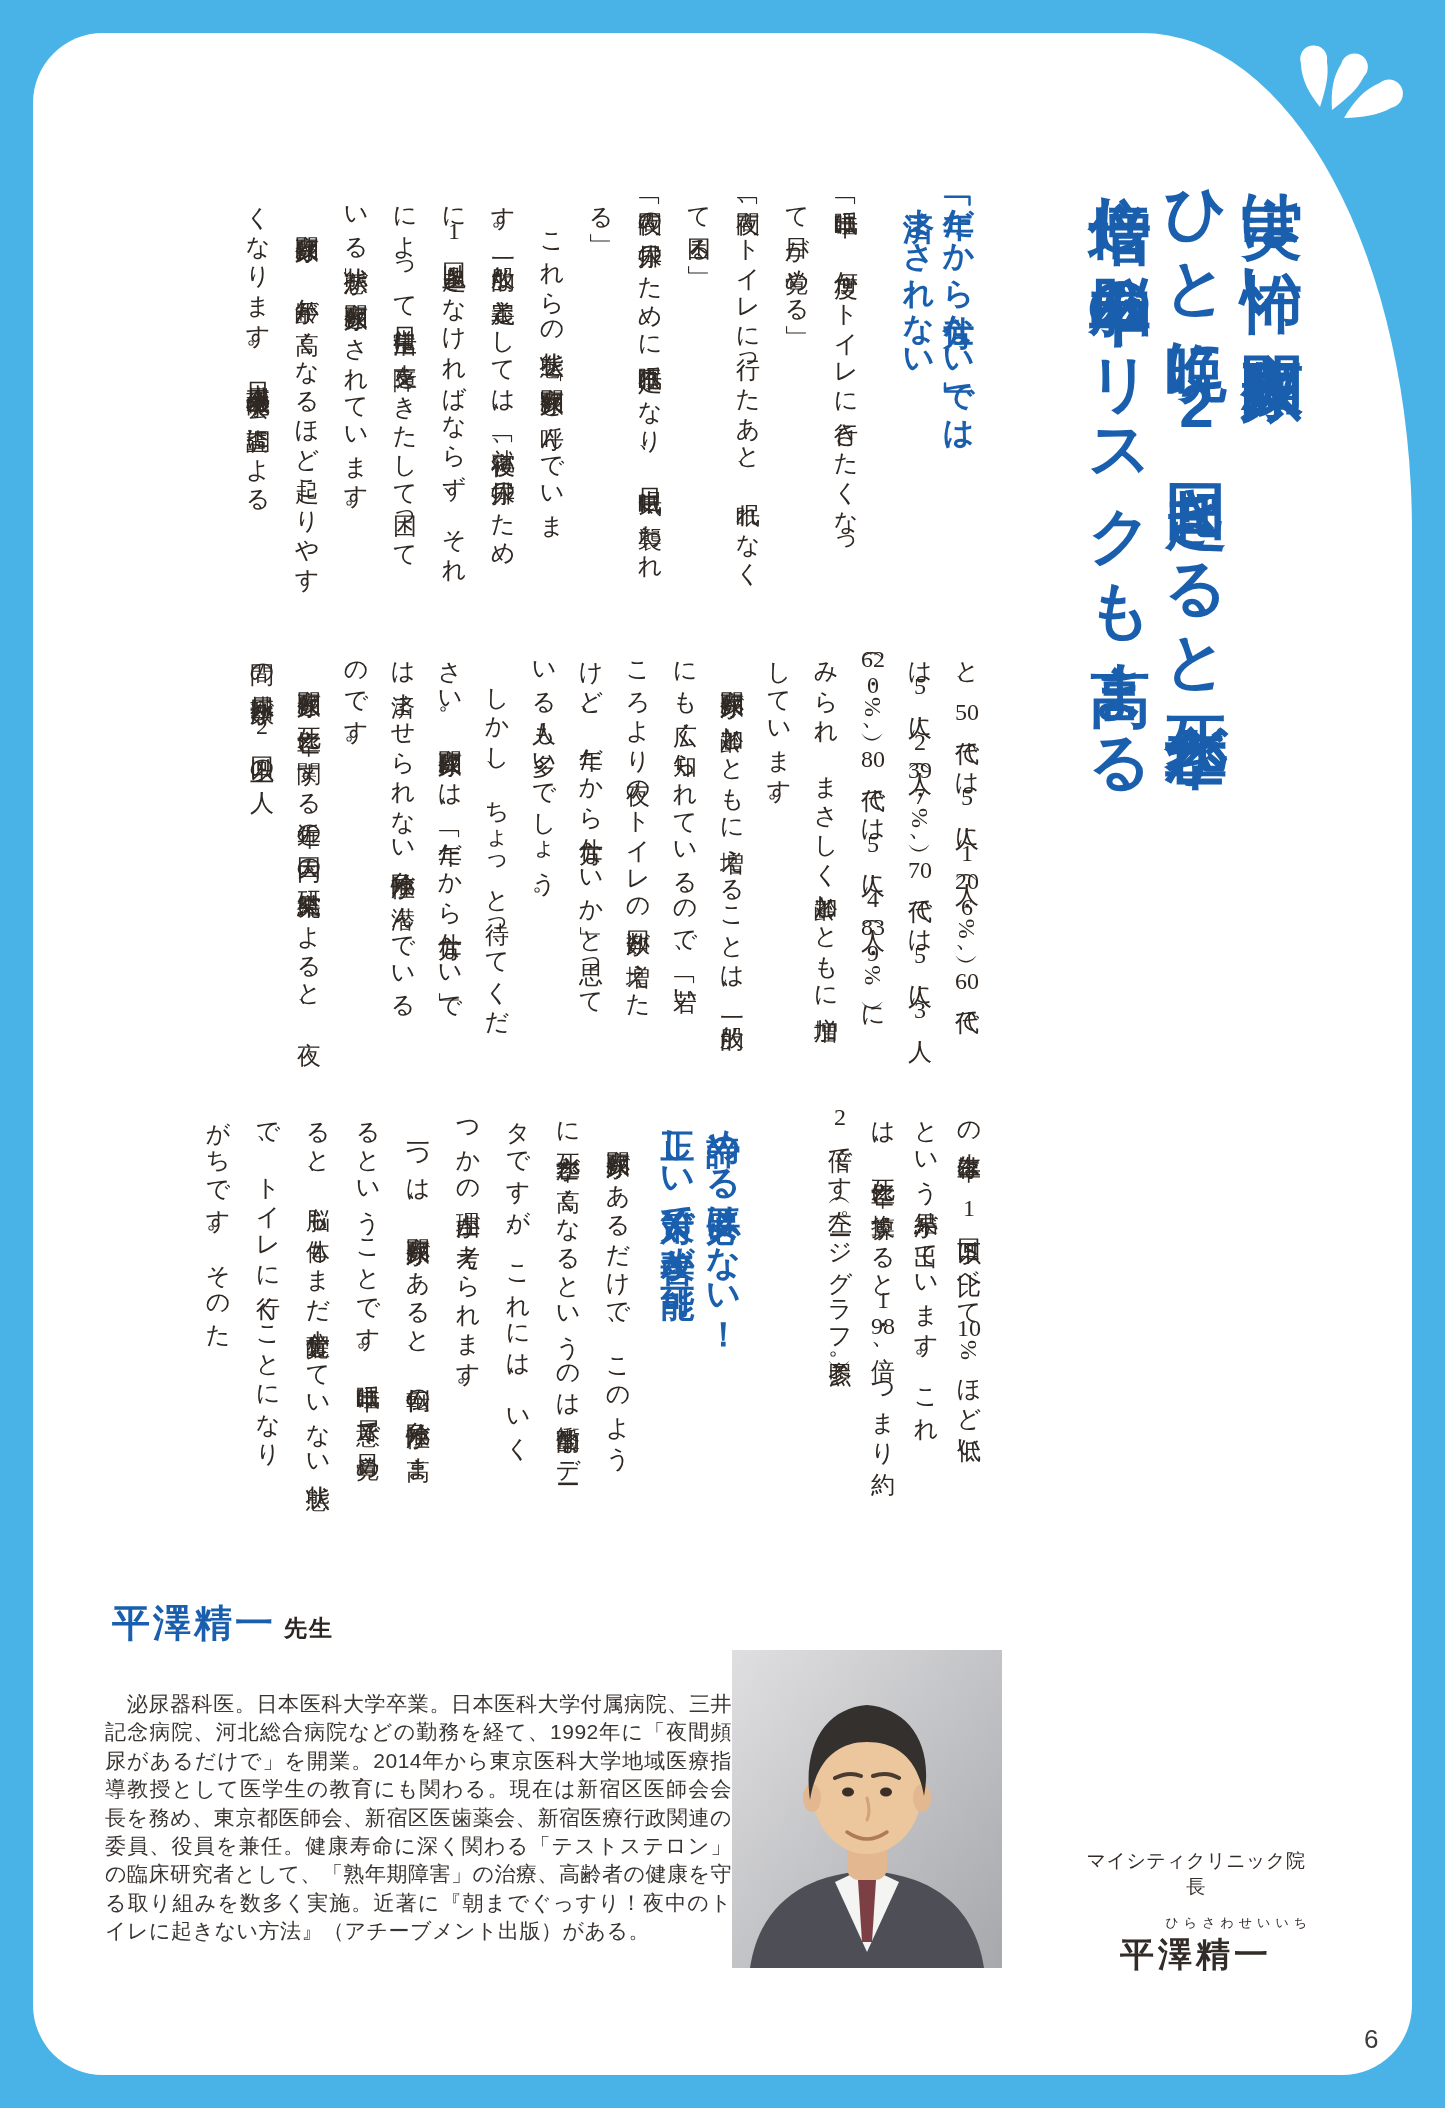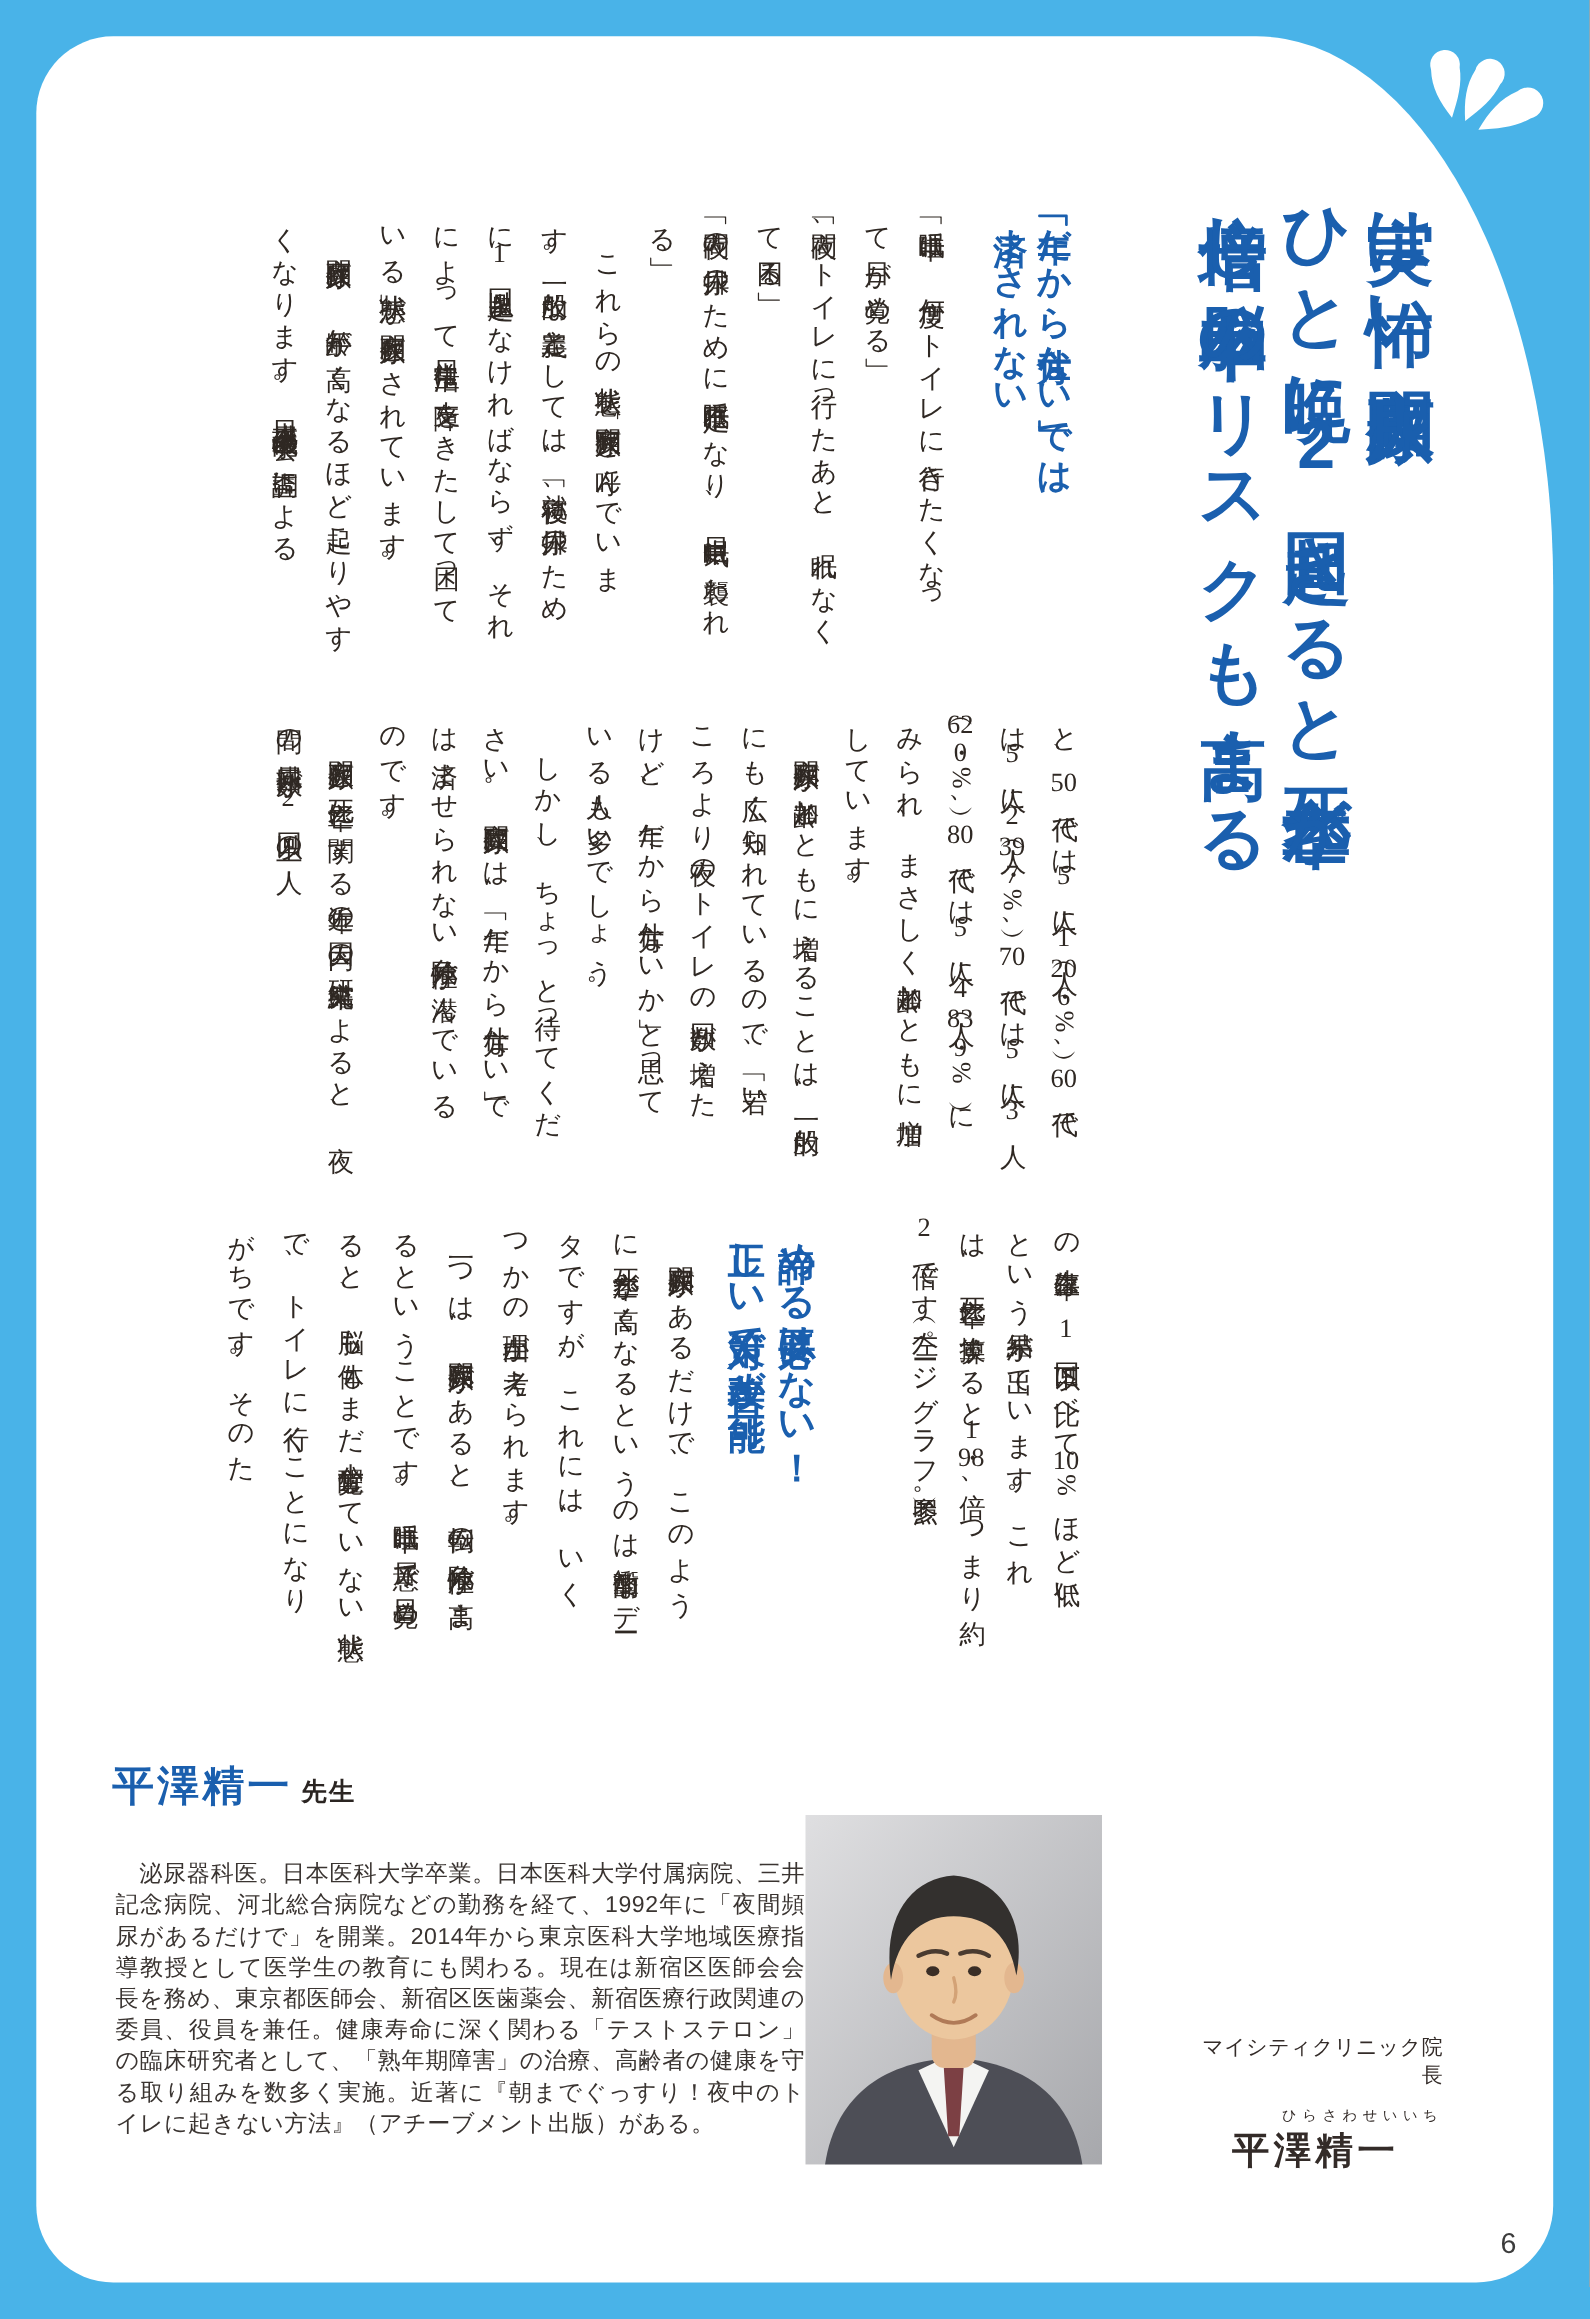--- a/index.html
+++ b/index.html
@@ -53,21 +53,21 @@
   .band2{left:85px;top:645px;width:905px;height:380px;line-height:47px;}
   .band3a{left:775px;top:1105px;width:215px;height:374px;line-height:43px;}
   .subhead2{
     left:655px;top:1105px;width:92px;height:402px;
     font-size:34px;line-height:46px;
     font-weight:700;color:var(--accent);
   }
   .band3b{left:85px;top:1105px;width:558px;height:374px;line-height:50px;}
 
   
-  .profile-name{position:absolute;left:102px;top:1598px;height:46px;}
+  .profile-name{position:absolute;left:112px;top:1598px;height:46px;}
   .profile-name .name-main{
     font-size:38px;font-weight:700;color:var(--accent);letter-spacing:3px;
   }
   .profile-name .name-suffix{
     font-size:23px;font-weight:700;color:#2b2522;margin-left:8px;letter-spacing:2px;
   }
   .bio{
     position:absolute;left:105px;top:1690px;width:627px;
     margin:0;
     font-size:21px;line-height:28.4px;letter-spacing:0.5px;
@@ -75,21 +75,21 @@
     text-align:justify;
   }
   .photo{
     position:absolute;left:732px;top:1650px;width:270px;height:318px;
     overflow:hidden;
   }
   .clinic{
     position:absolute;right:133px;top:1848px;width:232px;
     color:#332b28;text-align:center;
   }
-  .clinic-title{font-size:19px;letter-spacing:0.5px;text-align:right;}
+  .clinic-title{font-size:19px;letter-spacing:0.5px;text-align:center;}
   .clinic-furigana{font-size:13px;letter-spacing:5px;margin-top:14px;text-align:right;}
   .clinic-name{font-size:34px;font-weight:700;letter-spacing:4px;margin-top:0px;}
   .page-num{
     position:absolute;left:1364px;top:2024px;
     font-size:26px;color:#3c3c3c;font-family:"Liberation Sans","DejaVu Sans",sans-serif;
   }
 </style>
 </head>
 <body>
 

